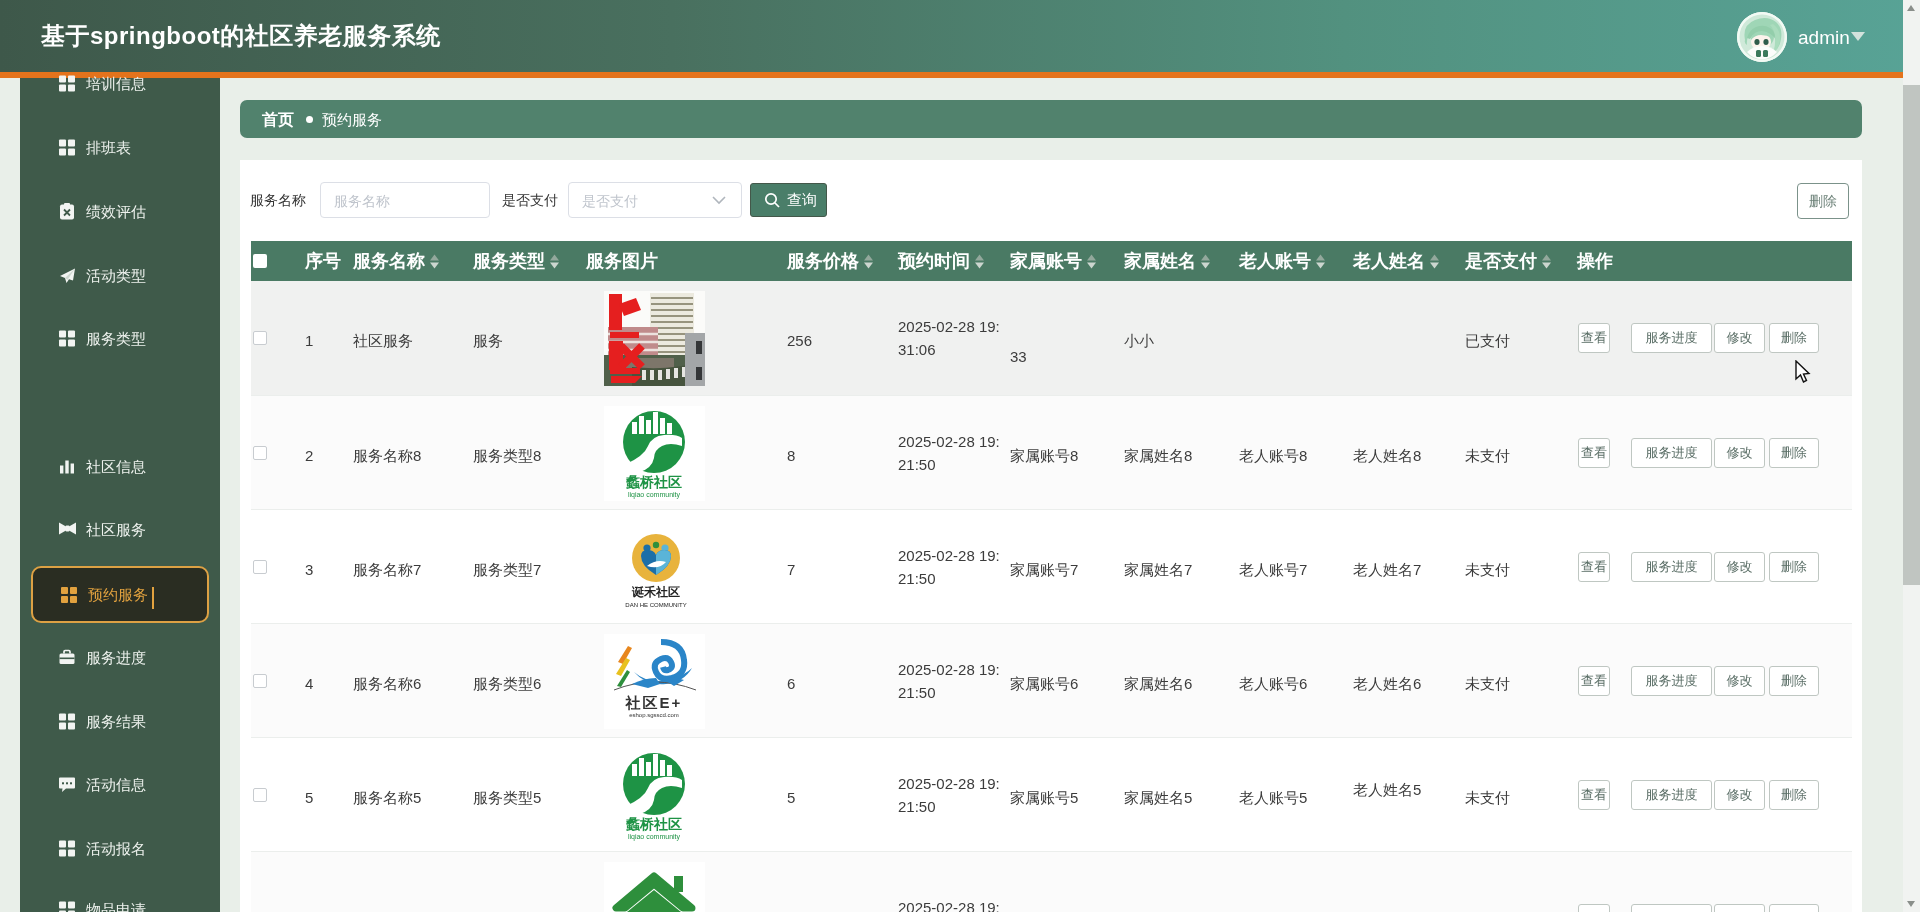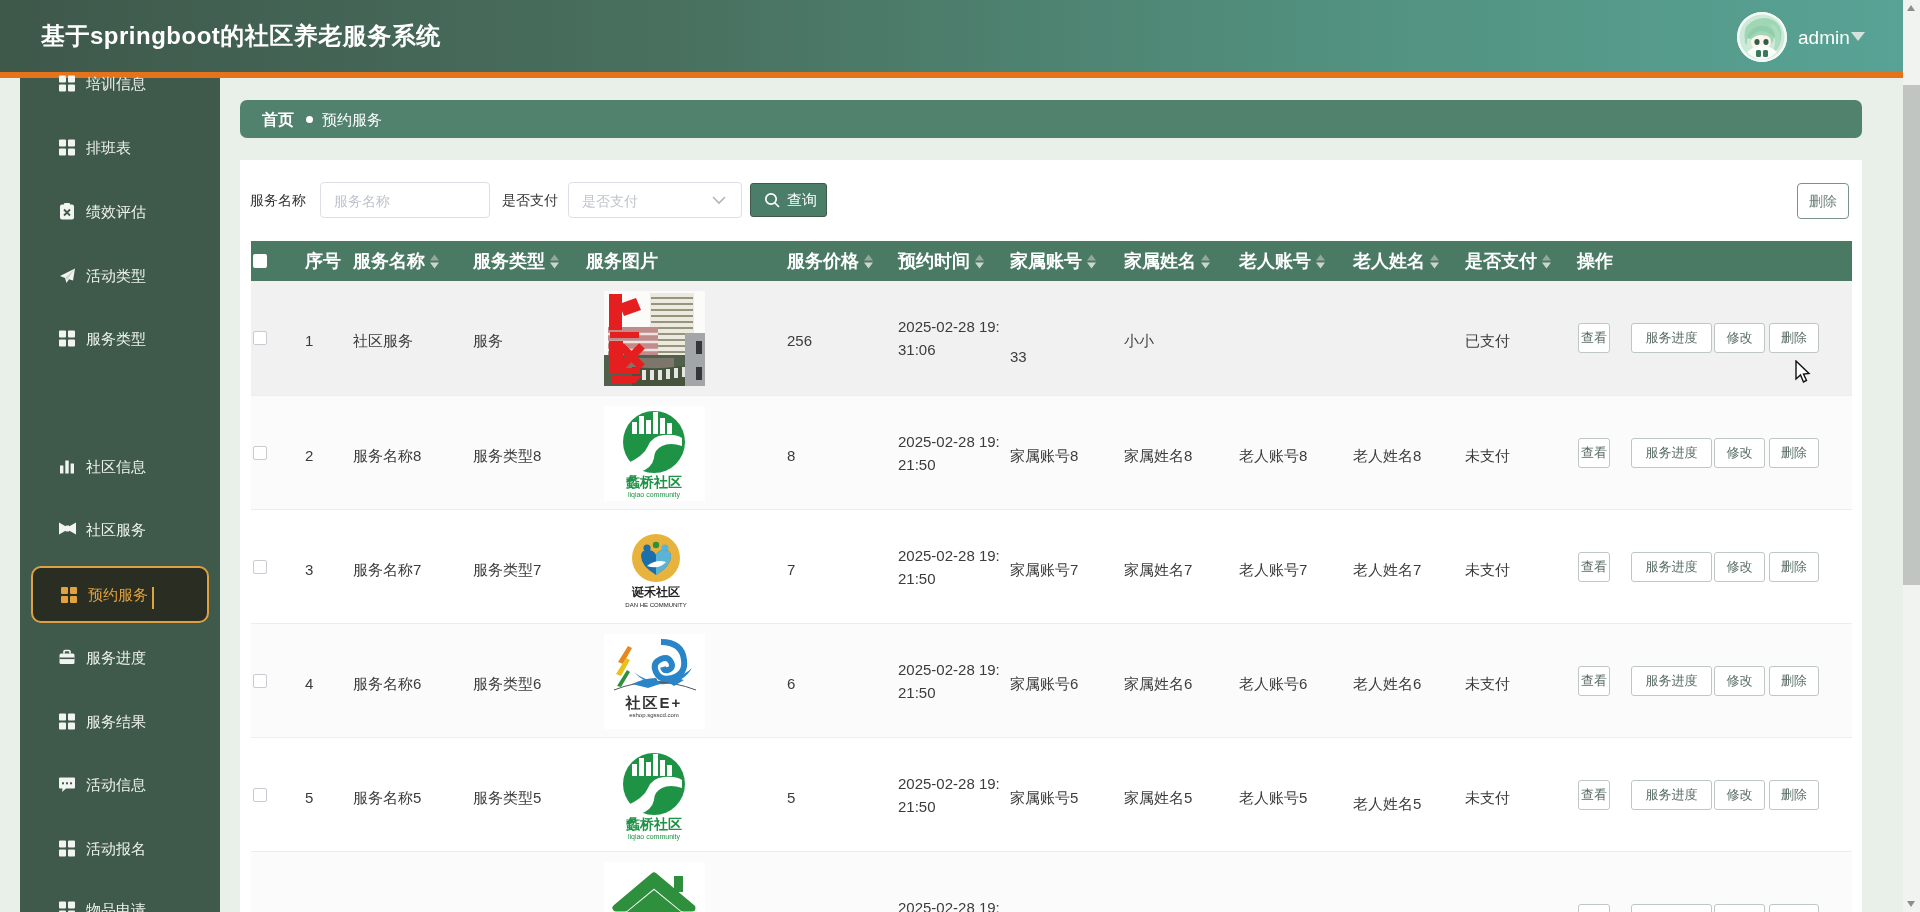--- a/index.html
+++ b/index.html
@@ -448,21 +448,21 @@
 <g font-family="'Liberation Sans',sans-serif" fill="#1e9345">
           <text x="50" y="81" font-size="14" font-weight="bold" text-anchor="middle">蠡桥社区</text>
           <text x="50" y="91" font-size="7" text-anchor="middle">liqiao community</text>
         </g>
       </svg></div>
 <div class="cell" style="left:536px;top:51px;">5</div>
 <div class="cell" style="left:647px;top:34px;line-height:23px;">2025-02-28 19:<br>21:50</div>
 <div class="cell" style="left:759px;top:51px;">家属账号5</div>
 <div class="cell" style="left:873px;top:51px;">家属姓名5</div>
 <div class="cell" style="left:988px;top:51px;">老人账号5</div>
-<div class="cell" style="left:1102px;top:57px;text-align:right;">老人姓名5</div>
+<div class="cell" style="left:1102px;top:43px;text-align:right;">老人姓名5</div>
 <div class="cell" style="left:1214px;top:51px;">未支付</div>
 <div class="btn b1w" style="top:42px;">查看</div>
 <div class="btn b2w" style="top:42px;">服务进度</div>
 <div class="btn b3w" style="top:42px;">修改</div>
 <div class="btn b4w" style="top:42px;">删除</div>
   </div>
 <div class="row" style="top:851.5px;height:133px;background:#fbfbfb;border-bottom:1px solid #ebeeec;">
     <div class="cb" style="left:2px;top:60px;"></div>
 <div class="cell" style="left:54px;top:60px;">6</div>
 <div class="cell" style="left:102px;top:60px;">服务名称4</div>

